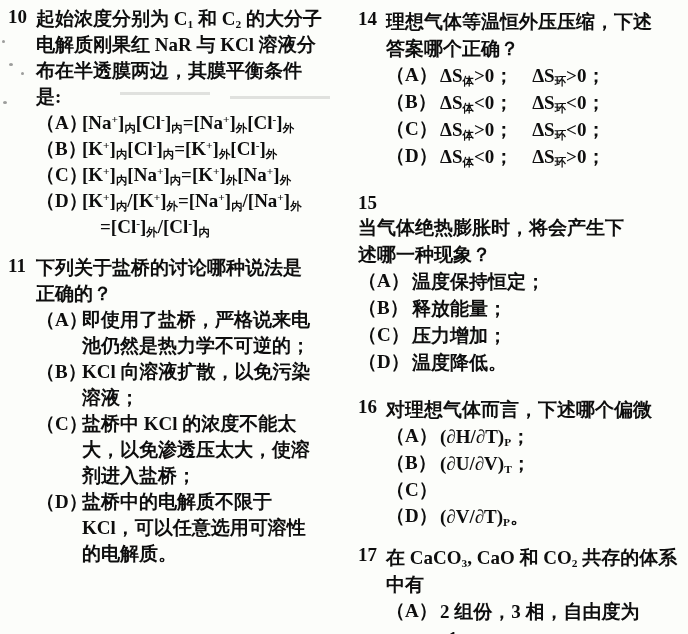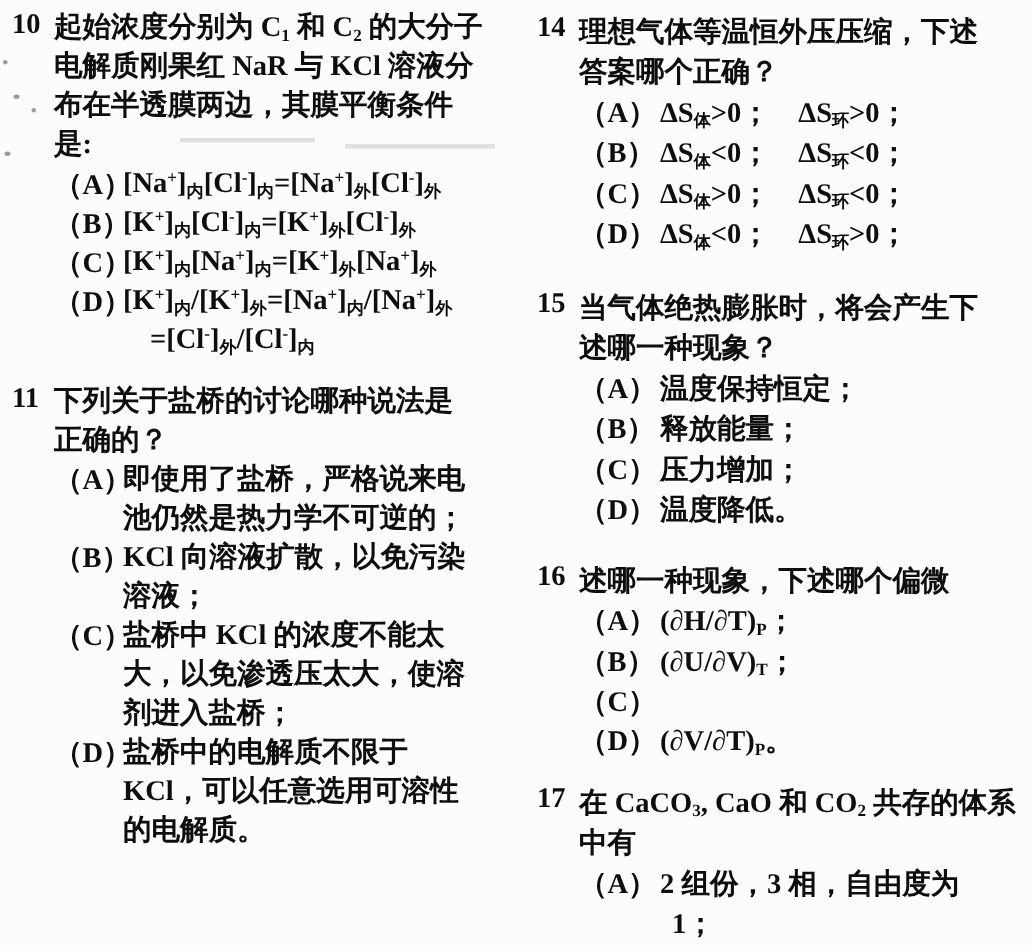--- a/index.html
+++ b/index.html
@@ -18,21 +18,21 @@
     font-weight:bold;
     font-size:19px;
   }
   .col{box-sizing:border-box;flex:none;}
   .col-left{width:344px;padding:6px 4px 0 8px;}
   .col-right{width:344px;padding:8px 2px 4px 14px;}
 
   .question{display:flex;}
   .col-left .q10{margin-bottom:15px;}
   .col-right .q14{margin-bottom:22px;}
-  .col-right .q15{margin-bottom:20px;}
+  .col-right .q15{margin-bottom:20px;flex-direction:column;}
   .col-right .q16{margin-bottom:14px;}
 
   .qnum{flex:none;width:28px;letter-spacing:0;}
   .qbody{flex:1;min-width:0;}
 
   .line{line-height:26px;min-height:26px;white-space:nowrap;}
   .col-right .line{line-height:27px;min-height:27px;}
 
   .option{display:flex;}
   .optlabel{flex:none;width:46px;}
@@ -199,21 +199,21 @@
           <div class="optbody">
               <div class="line">温度降低。</div>
             </div>
         </div>
       </div>
     </section>
 
     <section class="question q16">
       <div class="qnum">16</div>
       <div class="qbody">
-        <div class="line">述哪一种现象，下述哪个偏微</div>
+        <div class="line">对理想气体而言，下述哪个偏微</div>
         <div class="option">
           <div class="optlabel">（A）</div>
           <div class="optbody">
               <div class="line">(∂H/∂T)<sub>P</sub>；</div>
             </div>
         </div>
         <div class="option">
           <div class="optlabel">（B）</div>
           <div class="optbody">
               <div class="line">(∂U/∂V)<sub>T</sub>；</div>

